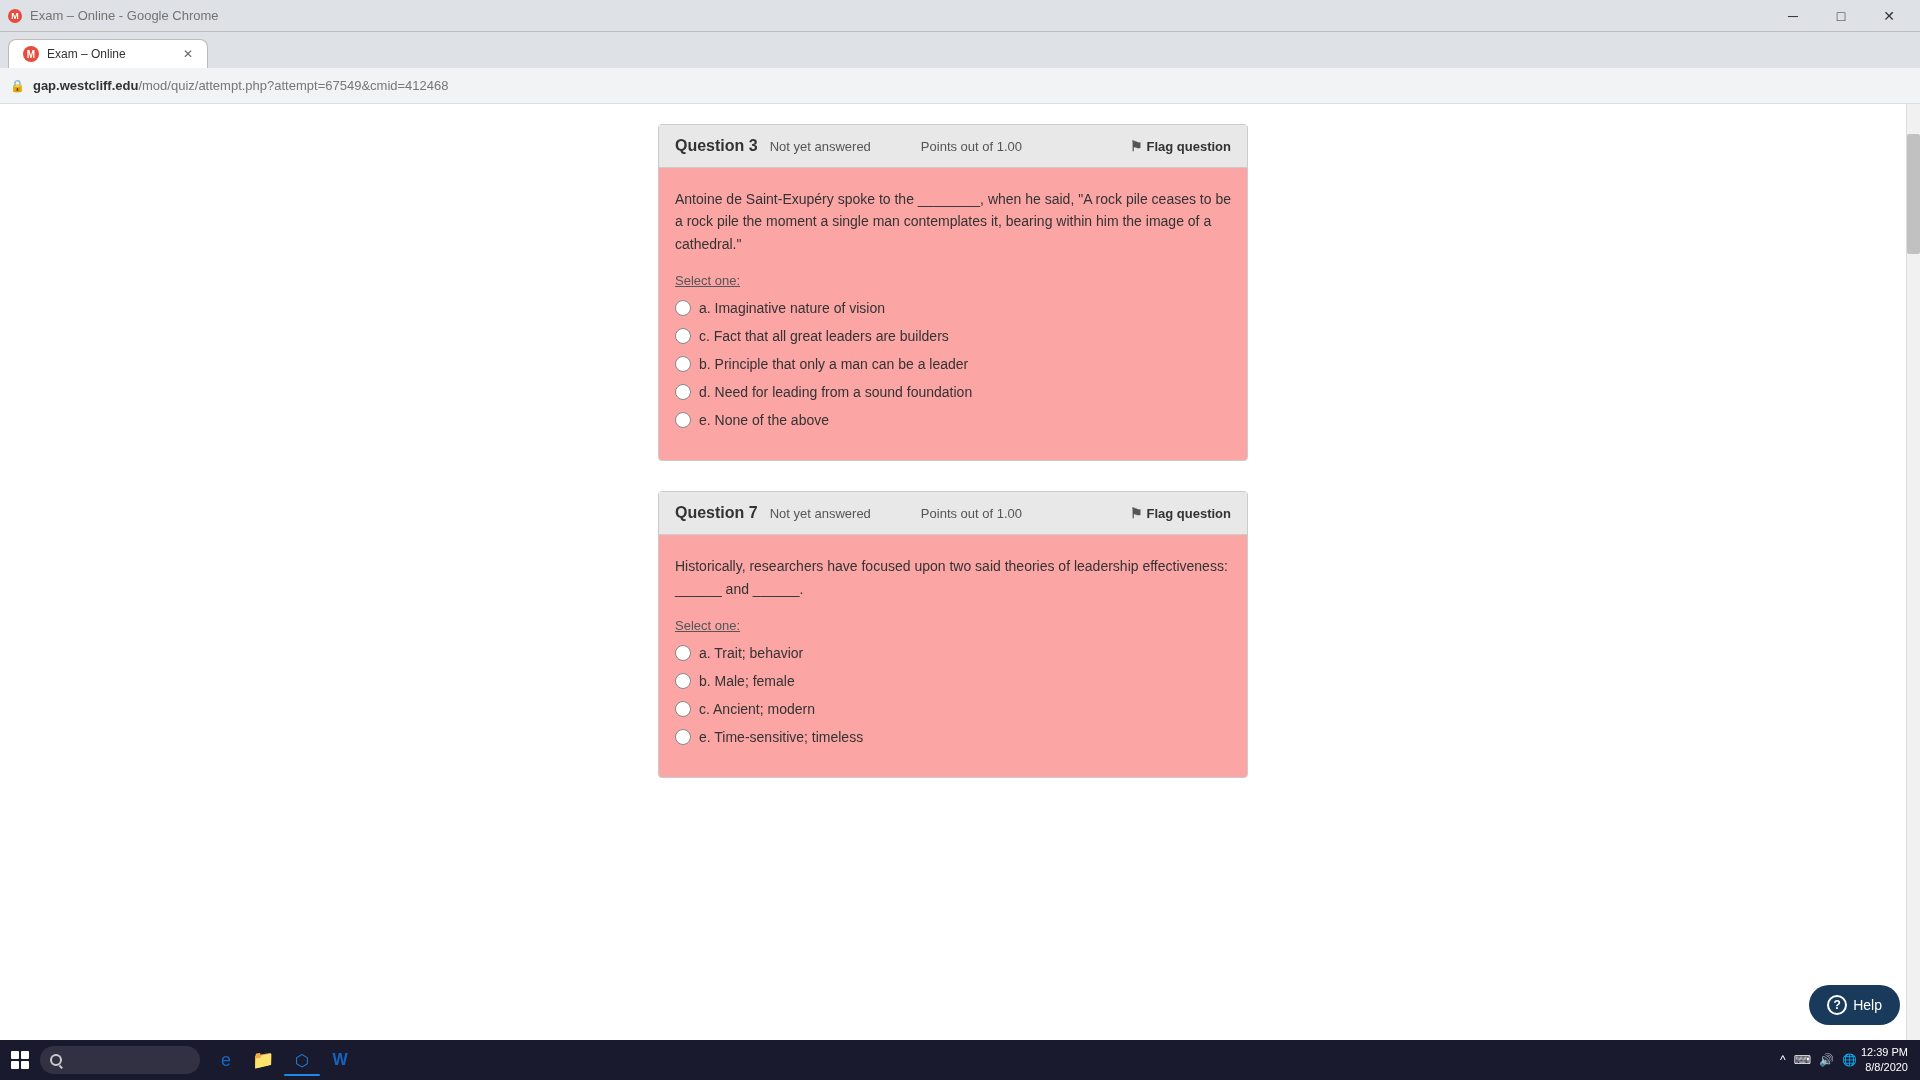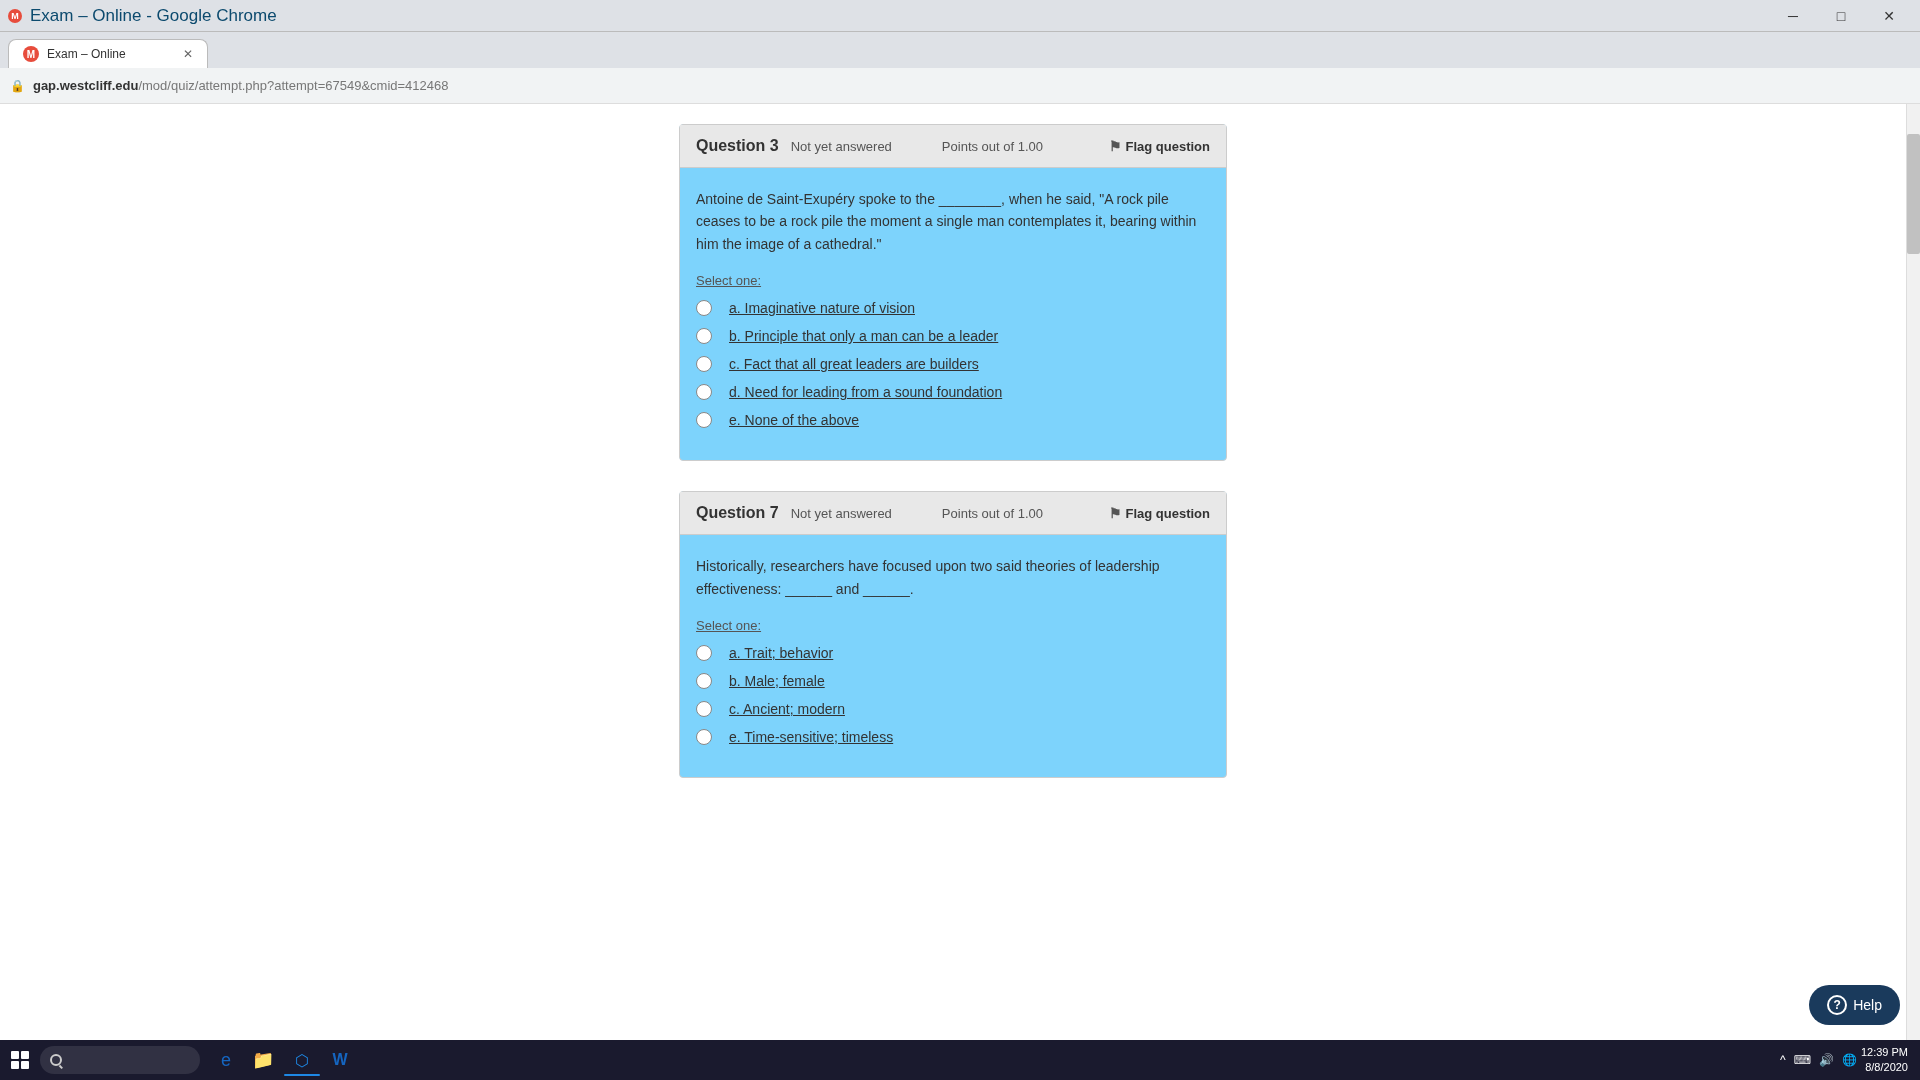--- a/index.html
+++ b/index.html
@@ -22,22 +22,22 @@
       padding: 0 8px;
       border-bottom: 1px solid #bbb;
       user-select: none;
     }
     .titlebar-left {
       display: flex;
       align-items: center;
       gap: 8px;
     }
     .titlebar-title {
-      font-size: 17px;
-      color: #0c4a6e;
+      font-size: 13px;
+      color: #737373;
     }
     .titlebar-controls {
       display: flex;
       gap: 2px;
     }
     .titlebar-btn {
       width: 46px;
       height: 32px;
       background: transparent;
       border: none;
@@ -96,25 +96,25 @@
       width: 100%;
       height: 120px;
       background: #c1c1c1;
       border-radius: 2px;
       position: absolute;
       top: 30px;
     }
 
     
     .question-card {
-      width: 548px;
+      width: 590px;
       margin: 0 auto 30px auto;
       border: 1px solid #ccc;
       border-radius: 4px;
-      background: #7dd3fc;
+      background: #fca5a5;
     }
 
     .question-header {
       background: #e8e8e8;
       padding: 12px 16px;
       display: flex;
       align-items: center;
       gap: 12px;
       border-bottom: 1px solid #ccc;
     }
@@ -178,23 +178,22 @@
       text-decoration: underline;
     }
 
     .option-list {
       list-style: none;
     }
 
     .option-item {
       display: flex;
       align-items: center;
-      gap: 17px;
+      gap: 8px;
       margin-bottom: 12px;
-      text-decoration: underline;
     }
 
     .option-radio {
       width: 16px;
       height: 16px;
       border: 1px solid #888;
       border-radius: 50%;
       background: #fff;
       flex-shrink: 0;
       cursor: pointer;
@@ -440,25 +439,25 @@
       <div class="question-body">
         <p class="question-text">Antoine de Saint-Exupéry spoke to the ________, when he said, "A rock pile ceases to be a rock pile the moment a single man contemplates it, bearing within him the image of a cathedral."</p>
         <div class="select-one-label">Select one:</div>
         <ul class="option-list">
           <li class="option-item">
             <div class="option-radio"></div>
             <span class="option-text">a. Imaginative nature of vision</span>
           </li>
           <li class="option-item">
             <div class="option-radio"></div>
+            <span class="option-text">c. Fact that all great leaders are builders</span>
+          </li>
+          <li class="option-item">
+            <div class="option-radio"></div>
             <span class="option-text">b. Principle that only a man can be a leader</span>
-          </li>
-          <li class="option-item">
-            <div class="option-radio"></div>
-            <span class="option-text">c. Fact that all great leaders are builders</span>
           </li>
           <li class="option-item">
             <div class="option-radio"></div>
             <span class="option-text">d. Need for leading from a sound foundation</span>
           </li>
           <li class="option-item">
             <div class="option-radio"></div>
             <span class="option-text">e. None of the above</span>
           </li>
         </ul>

